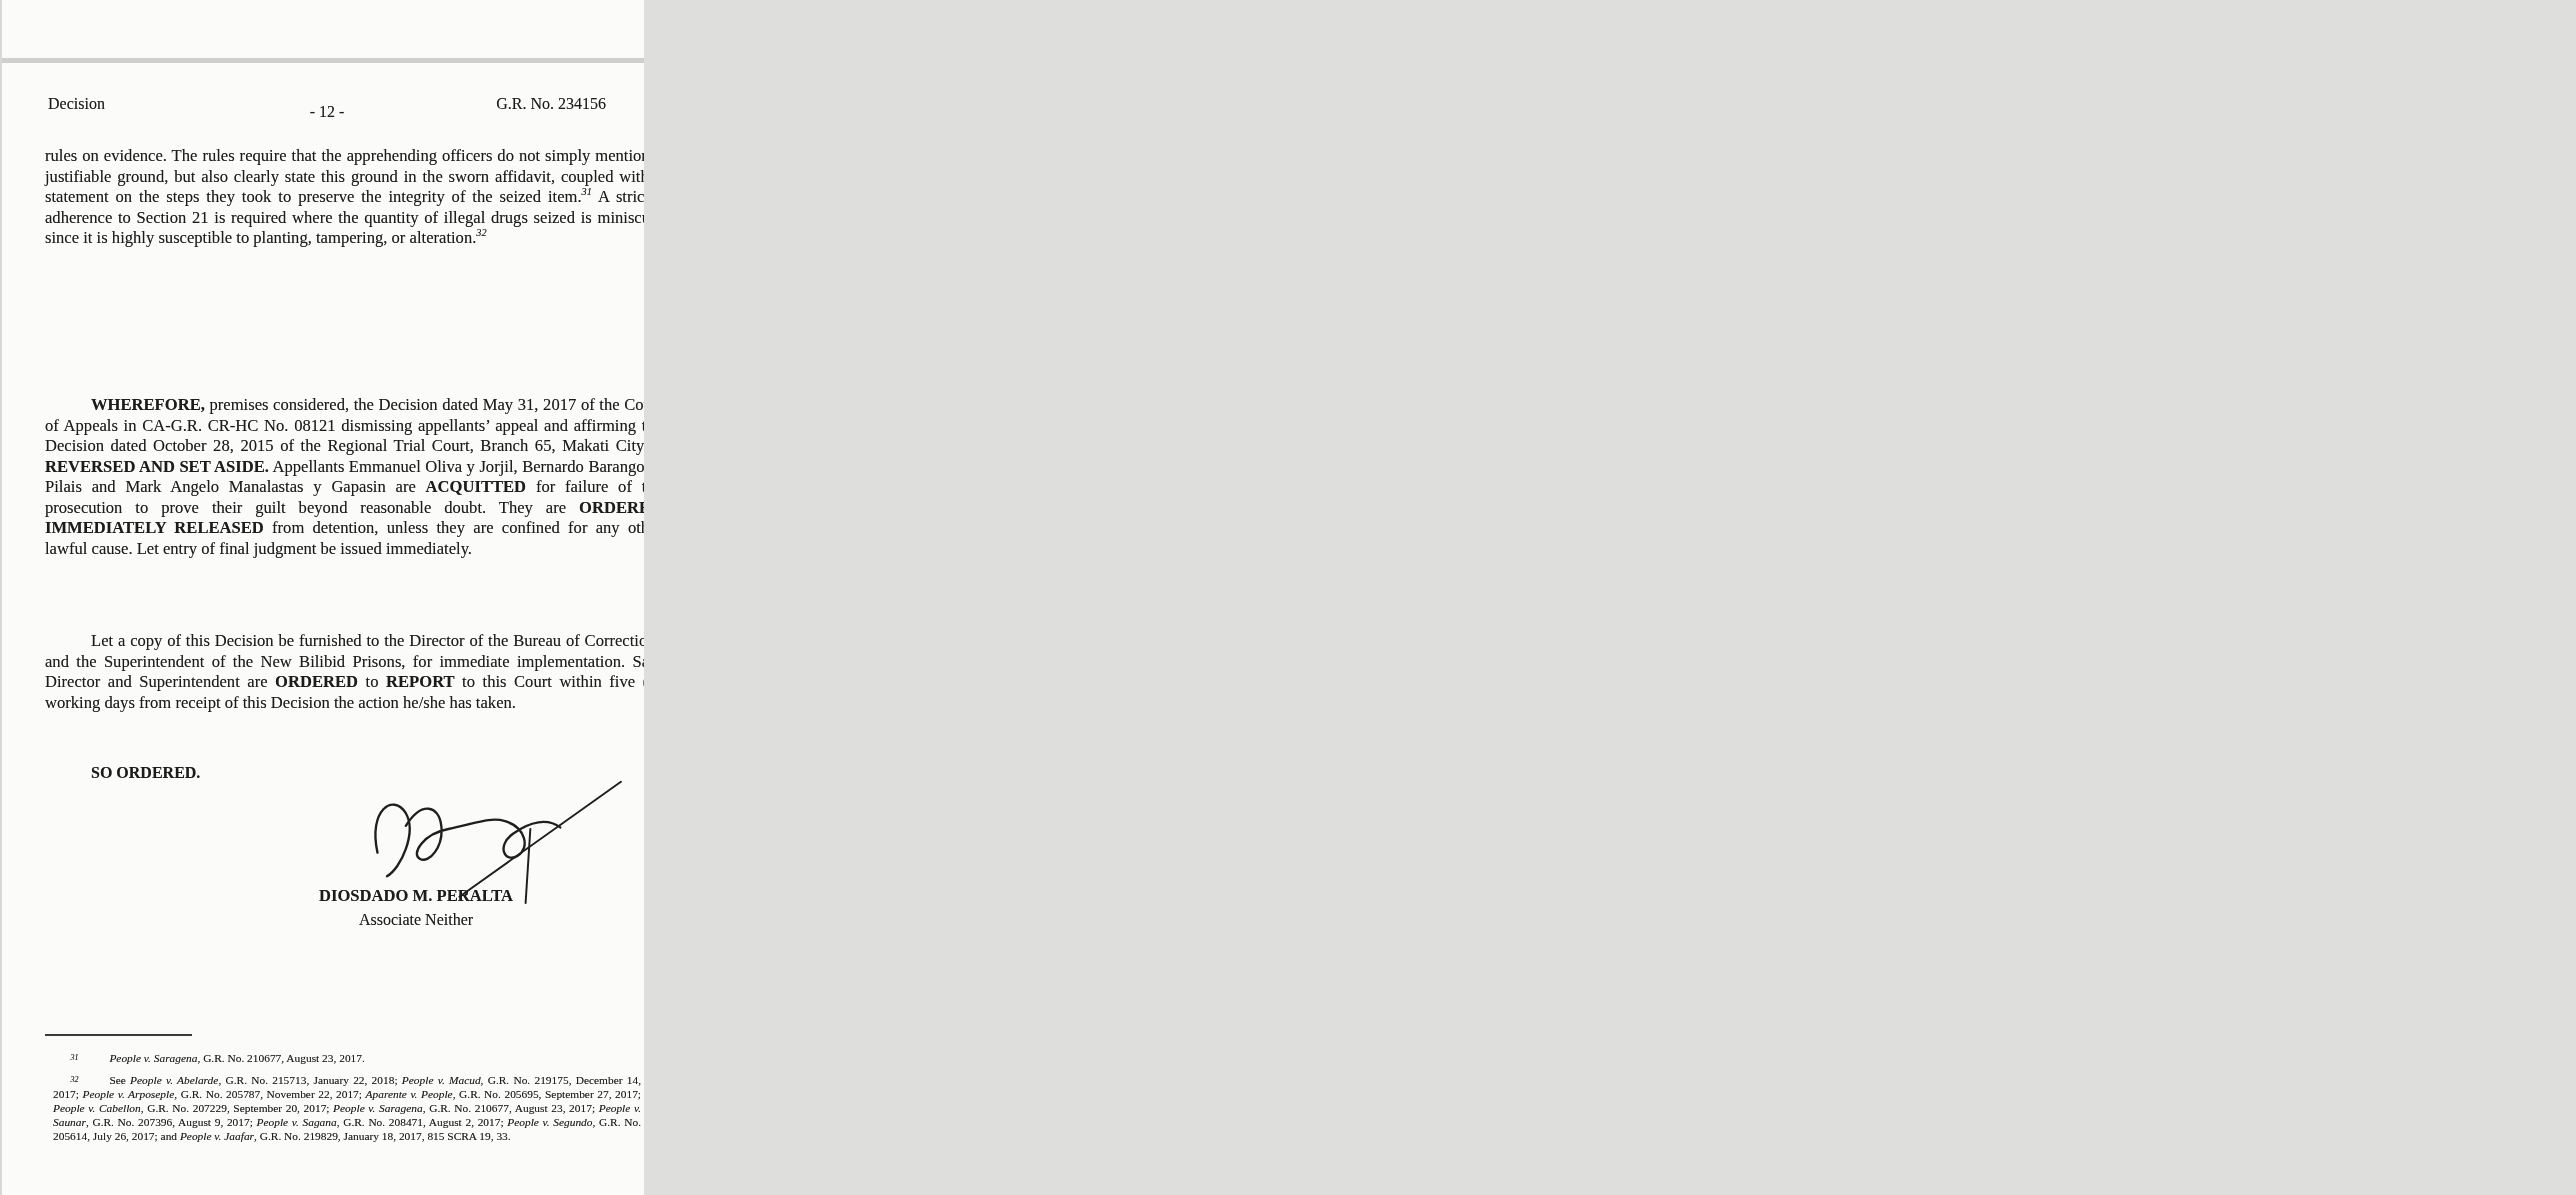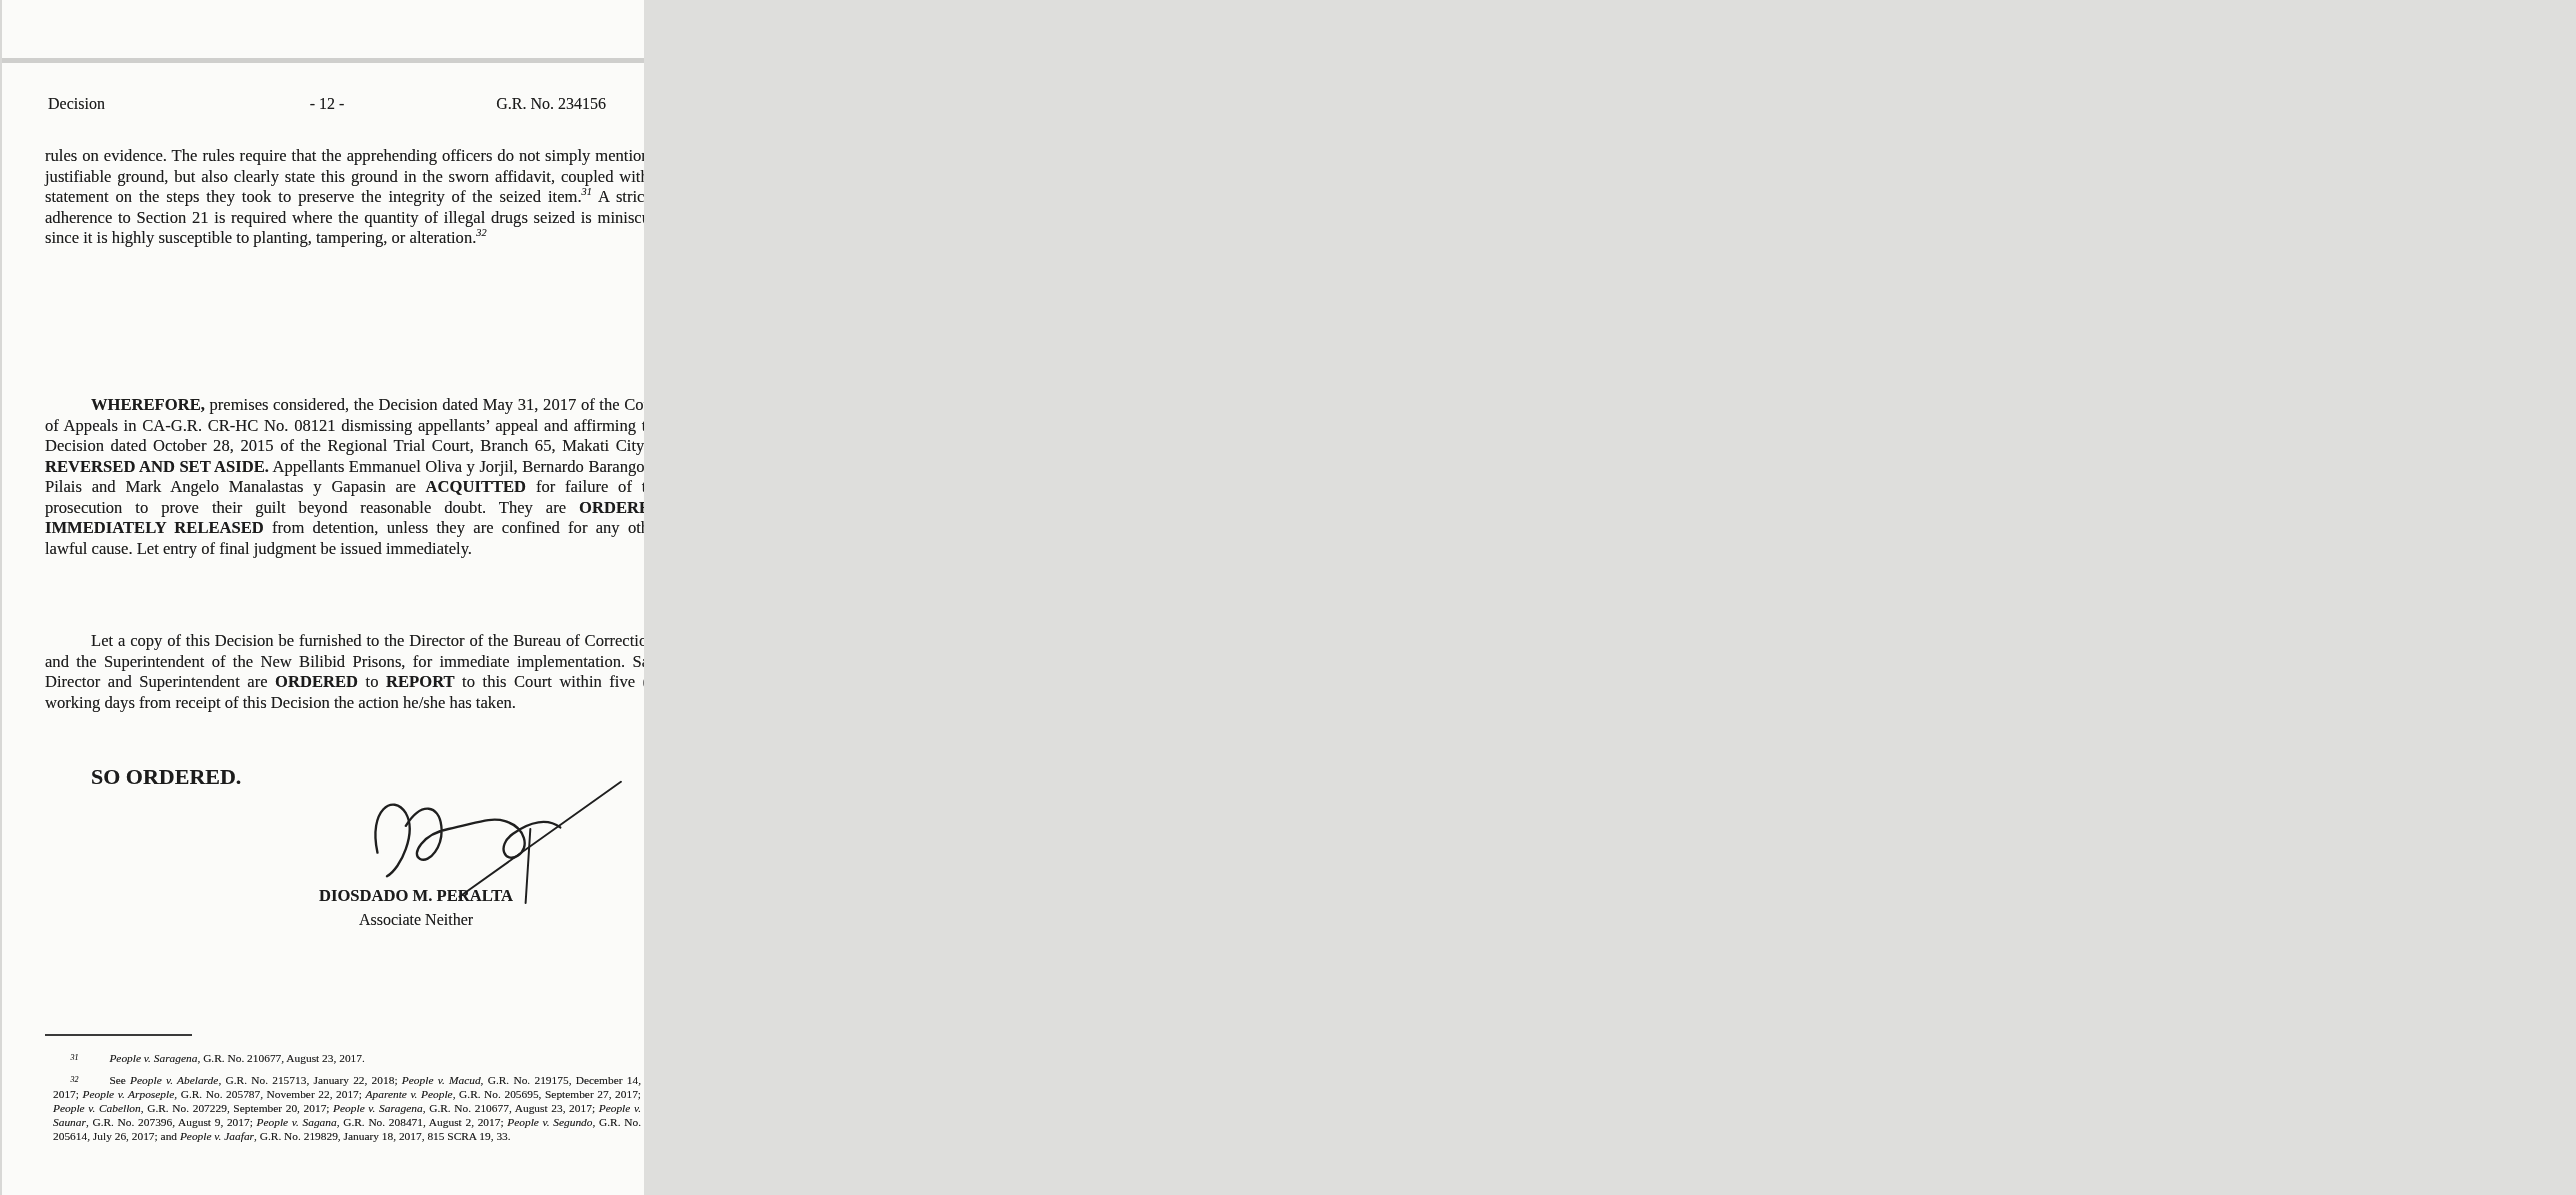--- a/index.html
+++ b/index.html
@@ -42,36 +42,36 @@
                font-size:15px;letter-spacing:1.6px;border-bottom:1.6px solid #262626;padding-bottom:1.6px;}
   .xsep{left:38px;top:541px;width:586px;display:flex;align-items:center;font-size:13.4px;}
   .xsep .dash{flex:1;border-top:1.6px dotted #3c3c3c;margin:0 2.4px;height:0;}
   .dtitle{left:0;top:588px;width:644px;text-align:center;font-weight:bold;font-size:18px;letter-spacing:8.7px;}
   .ponente{left:43px;top:646px;font-weight:bold;font-size:16.6px;}
   .para{position:absolute;text-align:justify;font-size:16.6px;line-height:20.5px;text-indent:46px;}
   .noj{text-align:left;}
   .quote{position:absolute;text-align:justify;font-size:16px;line-height:19px;text-indent:43px;}
   .pghead{position:absolute;left:46px;right:38px;display:flex;font-size:16px;}
   .pghead .hl{flex:1;text-align:left;}
-  .pghead .hc{flex:1;text-align:center;}
+  .pghead .hc{flex:1;text-align:center;margin-top:8px;}
   .pghead .hr{flex:1;text-align:right;}
   .fnrule{position:absolute;width:147px;border-top:2.4px solid #3a3a3a;}
   .fnblock{position:absolute;font-size:12.6px;line-height:16px;text-align:justify;}
   .fn{margin:8px;}
   .fnm{display:inline-block;min-width:11px;margin-left:17.4px;margin-right:28px;font-size:8.7px;vertical-align:top;line-height:16px;}
   .fn-sm .fnm{font-size:8px;line-height:14px;}
   .fn-sm{font-size:11.4px;line-height:14px;}
   .p2-topbar{left:8px;top:17.4px;width:636px;height:10.3px;background:linear-gradient(#8a8a8a 0 30%,#131313 30% 100%);}
   .p3-topbar{left:0;top:20.5px;width:644px;height:11px;background:linear-gradient(#8a8a8a 0 28%,#131313 28% 100%);}
   .p3-botband{left:0;top:1178px;width:644px;height:18px;background:#e9e9e7;}
   .p4-topline{left:0;top:58px;width:644px;height:4.7px;background:#cfcfcd;}
   .sig-stroke{fill:none;stroke:#1f1f1f;stroke-linecap:round;stroke-linejoin:round;}
   .signame{left:284px;top:886px;width:260px;text-align:center;font-weight:bold;font-size:16.6px;}
   .sigtitle{left:284px;top:911px;width:260px;text-align:center;font-size:16px;}
-  .soord{position:absolute;font-weight:bold;font-size:22px;}
+  .soord{position:absolute;font-weight:bold;font-size:16px;}
 </style>
 </head>
 <body>
 
 <div id="canvas">
 
   <div class="page" id="p1">
     <div class="abs p1-topband"></div>
     <div class="abs p1-leftline"></div>
     <div class="abs p1-botbar"></div>

